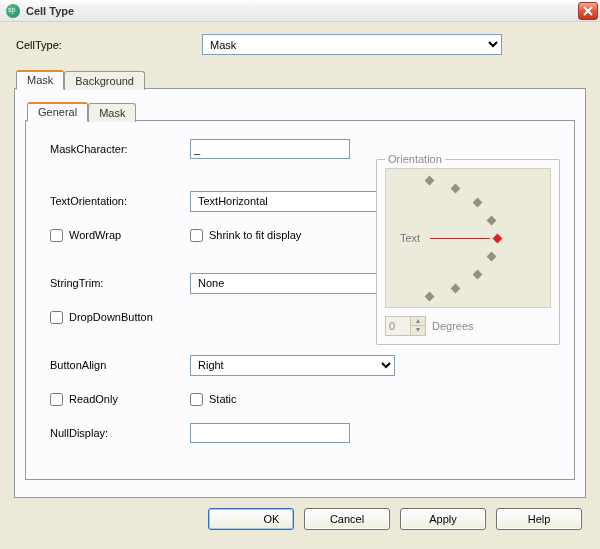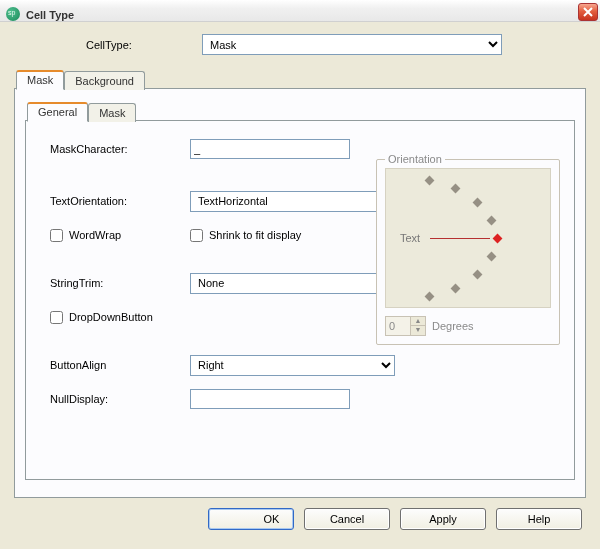--- a/index.html
+++ b/index.html
@@ -11,21 +11,21 @@
     color: #000;
     width: 600px;
     height: 549px;
     overflow: hidden;
   }
   .titlebar {
     height: 22px;
     background: linear-gradient(#ffffff, #f0f0f0 40%, #e8e8e8);
     border-bottom: 1px solid #d0d0d0;
     display: flex;
-    align-items: flex-end;
+    align-items: center;
     padding: 0 2px 0 6px;
   }
   .titlebar .app-icon {
     width: 14px; height: 14px;
     border-radius: 50%;
     background: radial-gradient(circle at 35% 35%, #4fbf8f, #1a8a5a);
     margin-right: 6px;
     position: relative;
   }
   .titlebar .app-icon::after {
@@ -52,21 +52,21 @@
 
   .row {
     display: flex;
     align-items: center;
     margin-bottom: 6px;
   }
   .lbl-col {
     width: 178px;
     padding-left: 0;
   }
-  .lbl-col.top { width: 188px; padding-left: 2px; text-align: center; }
+  .lbl-col.top { width: 188px; padding-left: 2px; }
 
   select, input[type="text"] {
     font: inherit;
     border: 1px solid #7f9db9;
     background: #fff;
     height: 20px;
     padding: 1px 3px;
   }
   select { height: 21px; }
 
@@ -317,20 +317,30 @@
 
           <div style="height:14px"></div>
 
           <div class="form-row">
             <div class="form-label">ButtonAlign</div>
             <select style="width:205px">
               <option>Right</option>
             </select>
           </div>
 
+          <div class="form-row">
+            <label class="cb" style="width:140px">
+              <input type="checkbox" style="">
+              <span>ReadOnly</span>
+            </label>
+            <label class="cb">
+              <input type="checkbox" style="">
+              <span>Static</span>
+            </label>
+          </div>
 
           <div class="form-row">
             <div class="form-label">NullDisplay:</div>
             <input type="text" style="width: 160px;" value="">
           </div>
 
           <div class="orientation-box">
             <span class="legendlbl">Orientation</span>
             <div class="dial-wrap">
               <span class="dial-text">Text</span>

